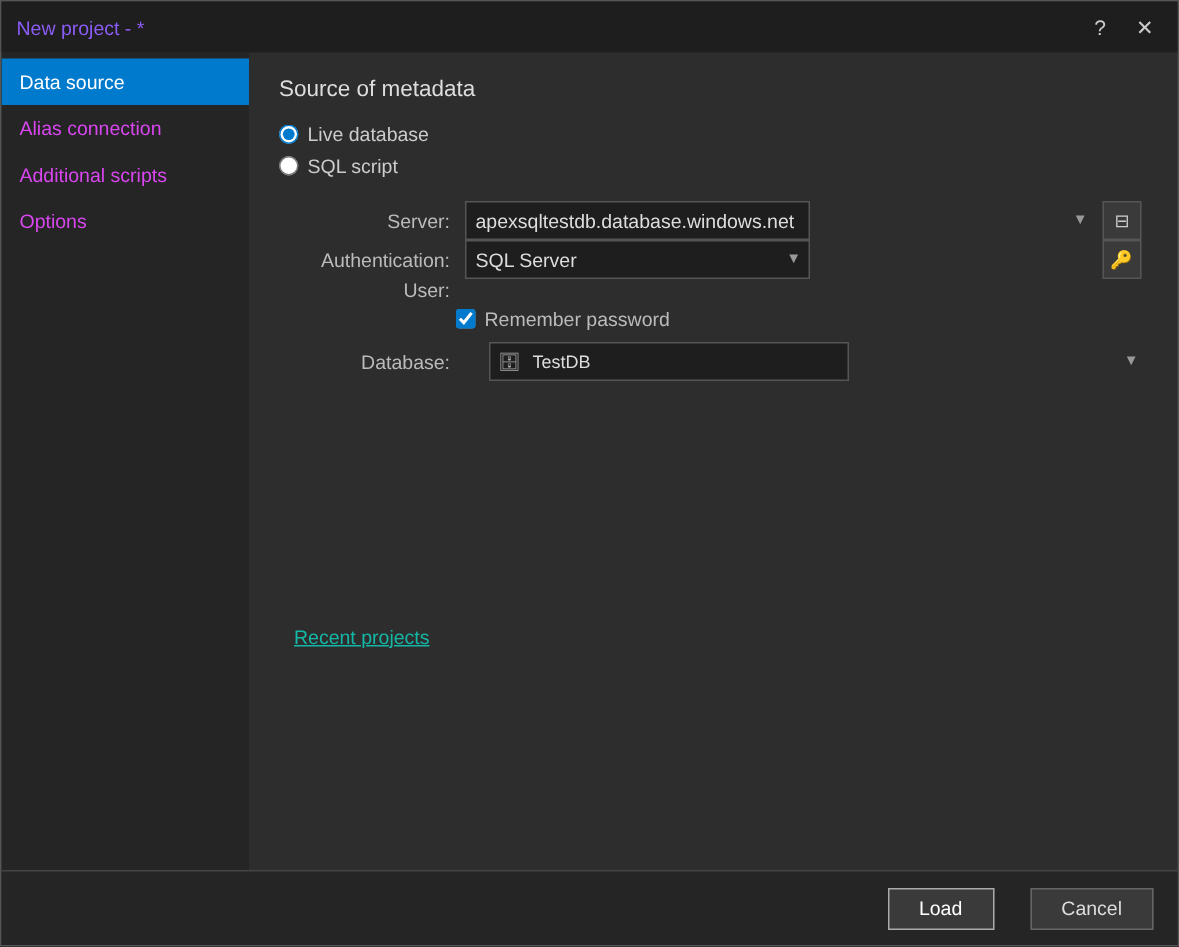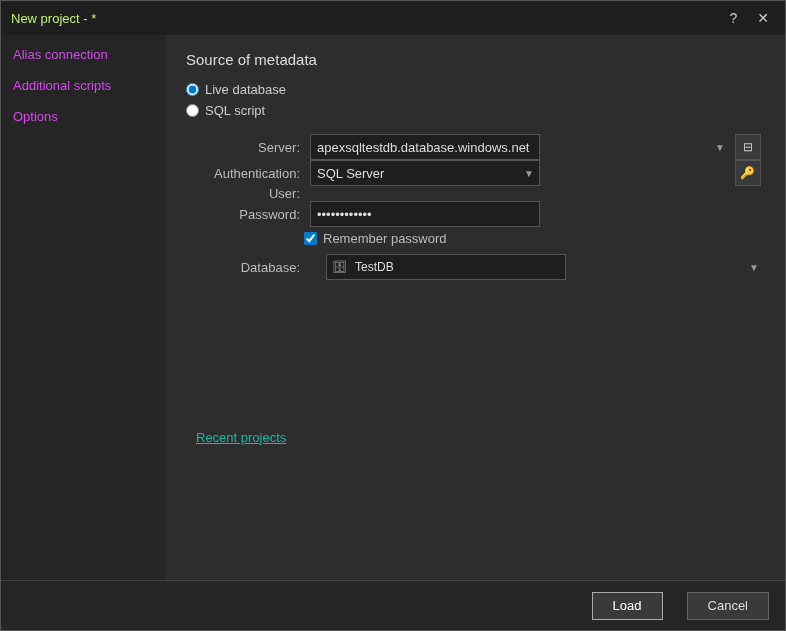--- a/index.html
+++ b/index.html
@@ -24,21 +24,21 @@
     .title-bar {
       background: #1e1e1e;
       height: 34px;
       display: flex;
       align-items: center;
       justify-content: space-between;
       padding: 0 10px;
       flex-shrink: 0;
     }
     .title-bar-text {
-      color: #bef264;
+      color: #8b5cf6;
       font-size: 13px;
     }
     .title-bar-buttons {
       display: flex;
       gap: 8px;
     }
     .title-bar-btn {
       color: #ccc;
       background: none;
       border: none;
@@ -275,20 +275,23 @@
     <span class="title-bar-text">New project - *</span>
     <div class="title-bar-buttons">
       <button class="title-bar-btn">?</button>
       <button class="title-bar-btn">✕</button>
     </div>
   </div>
 
   <div class="dialog-body">
 
     <div class="sidebar">
+      <div class="sidebar-item active">
+        <span>Data source</span>
+      </div>
       <div class="sidebar-item">
         <span>Alias connection</span>
       </div>
       <div class="sidebar-item">
         <span>Additional scripts</span>
       </div>
       <div class="sidebar-item">
         <span>Options</span>
       </div>
     </div>
@@ -329,25 +332,20 @@
         <button class="icon-btn">
           <span>🔑</span>
         </button>
       </div>
 
       <div class="form-grid" style="margin-top:0;">
         <span class="form-label">User:</span>
         <span></span>
       </div>
 
-      <div class="form-grid" style="margin-top:0;">
-        <span class="form-label">Password:</span>
-        <input type="password" class="form-input pwd-input" value="testpassword" style="">
-        <span></span>
-      </div>
 
       <div class="check-row">
         <input type="checkbox" checked="" style="">
         <label class="check-label">Remember password</label>
       </div>
 
       <div class="db-row">
         <span class="form-label">Database:</span>
         <div class="db-select-wrapper">
           <span class="db-icon">🗄</span>

